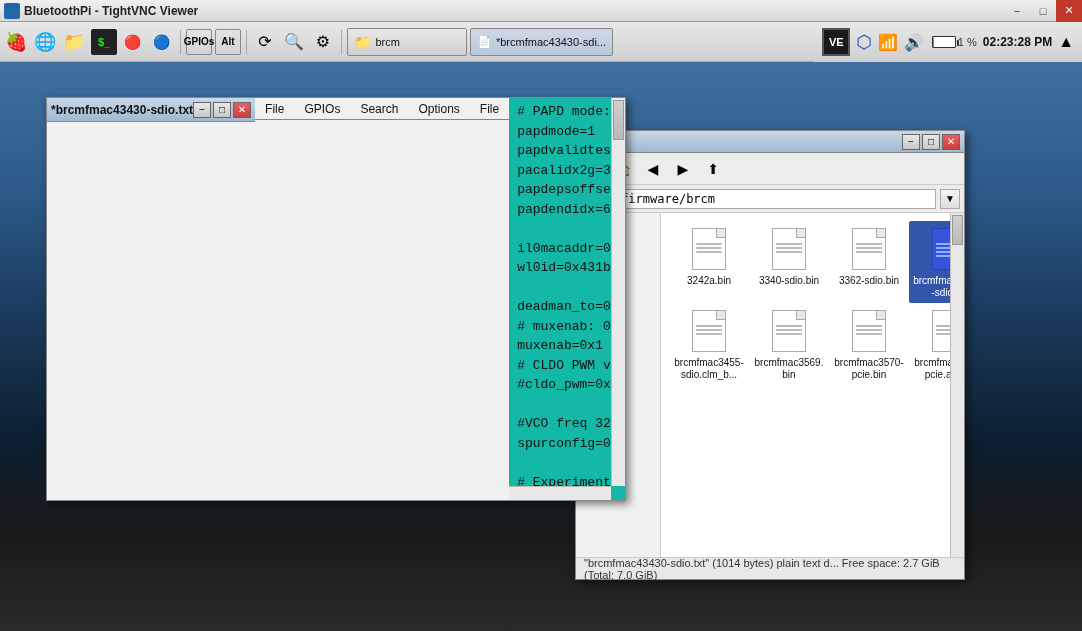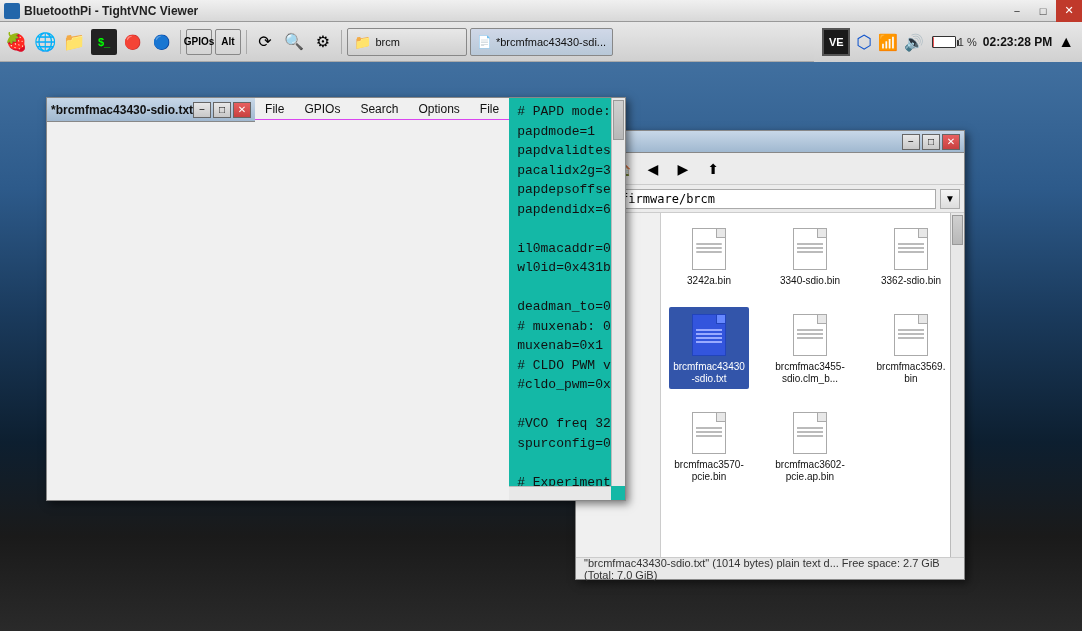--- a/index.html
+++ b/index.html
@@ -136,21 +136,21 @@
     }
 
     .fm-content {
       flex: 1; background: white; overflow: hidden; position: relative;
       display: flex;
     }
     .fm-file-area {
       flex: 1; overflow: hidden; position: relative; padding: 8px;
     }
     .fm-files-grid {
-      display: grid; grid-template-columns: repeat(3, 1fr); gap: 16px;
+      display: grid; grid-template-columns: repeat(4, 1fr); gap: 0;
     }
     .fm-file-item {
       display: flex; flex-direction: column; align-items: center;
       padding: 4px; cursor: pointer; border-radius: 2px; width: 80px;
     }
     .fm-file-item.selected { background: #3355aa; }
     .fm-file-item.selected .fm-file-name { color: white; }
     .fm-file-icon {
       width: 40px; height: 48px; display: flex; align-items: center; justify-content: center;
       position: relative;

